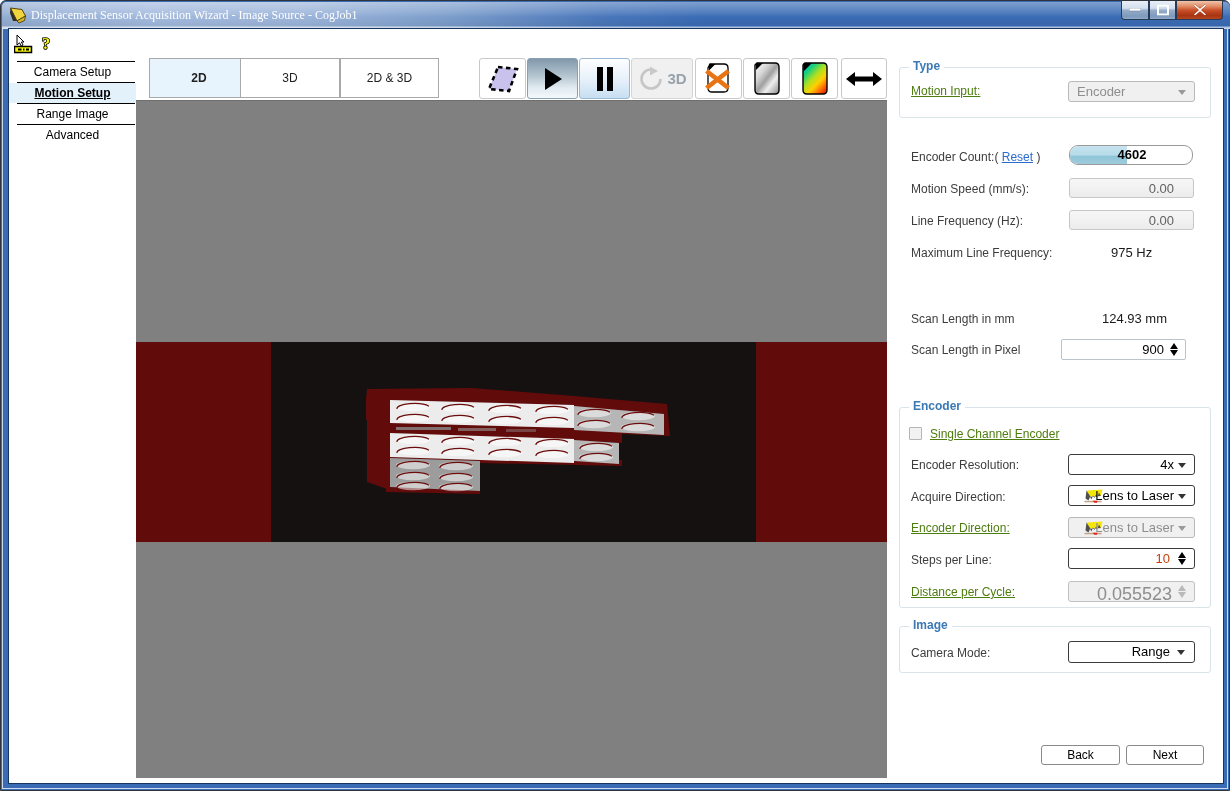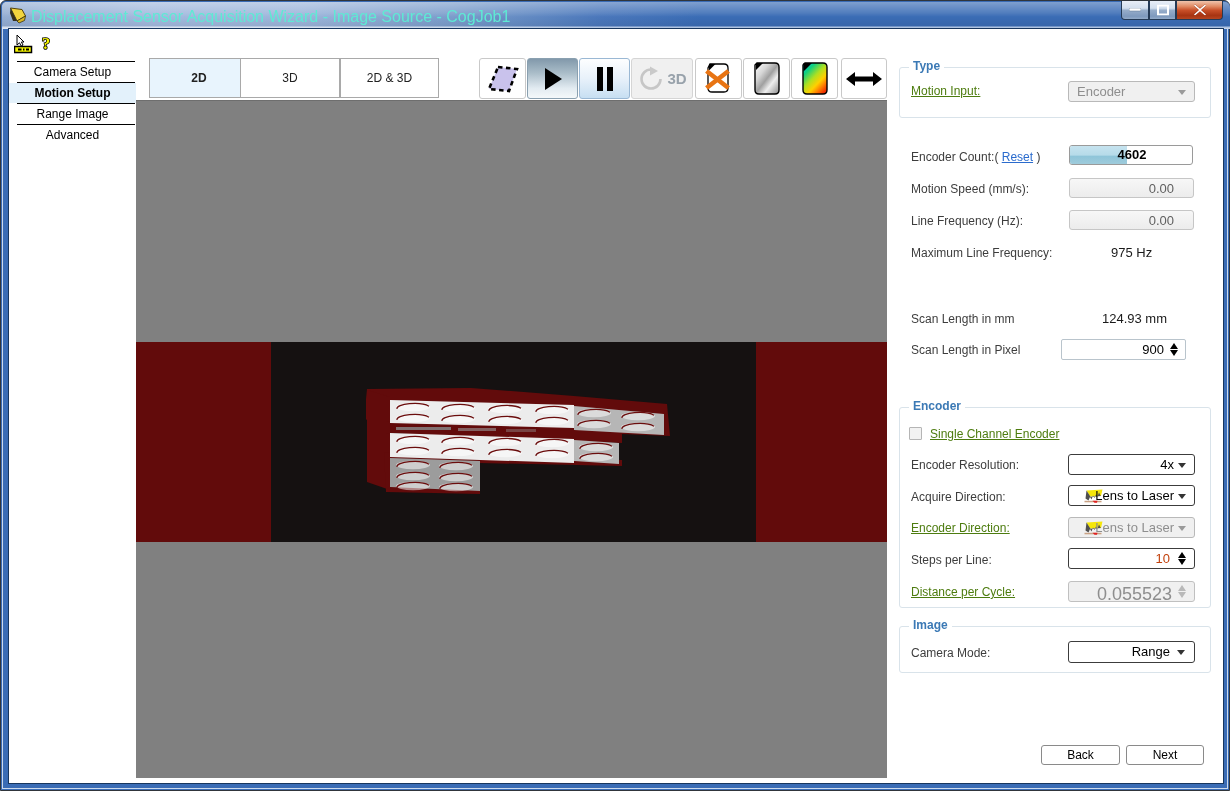--- a/index.html
+++ b/index.html
@@ -10,36 +10,36 @@
 
 #frame { position:absolute; left:0; top:0; width:1230px; height:791px;
   background:#3a6cb5; border:1px solid #30353b; border-radius:6px 6px 0 0; }
 #frame .inhl { position:absolute; left:1px; top:1px; right:1px; bottom:1px; border-radius:5px 5px 0 0;
   box-shadow: inset 0 0 0 1px rgba(255,255,255,.75); }
 #titlebar { position:absolute; left:1px; top:1px; width:1228px; height:27px; border-radius:5px 5px 0 0;
   background:linear-gradient(90deg,#93add2 0px,#a3bade 150px,#9cb5da 300px,#7b9dcb 450px,#4a77bb 600px,#3a6cb5 700px,#3a6cb5 100%);
 }
 #titlebar .gloss { position:absolute; left:0; top:0; width:100%; height:100%; border-radius:5px 5px 0 0;
   background:linear-gradient(180deg,rgba(255,255,255,.35) 0,rgba(255,255,255,.12) 40%,rgba(255,255,255,0) 55%,rgba(0,0,0,.06) 88%,rgba(255,255,255,.55) 93%,rgba(255,255,255,.75) 100%); }
-#title { position:absolute; left:30px; top:7px; font-size:16px; color:#5eead4; white-space:nowrap; }
+#title { position:absolute; left:30px; top:7px; font-size:12px; color:#ffffff; white-space:nowrap;font-family:Liberation Serif, serif; }
 #client { position:absolute; left:8px; top:28px; width:1214px; height:754px; background:#fff;
   box-shadow: 0 0 0 1px #17365e; }
 
 
 #winbtns { position:absolute; left:1120px; top:0; height:20px; }
 .wbtn { position:absolute; top:0; height:19px; border:1px solid #243a56; border-top:none; }
 #wmin { left:0; width:28px; border-radius:0 0 0 4px; background:linear-gradient(180deg,#e8eef7 0,#d3dfee 40%,#96adca 52%,#7e99bd 85%,#93abc9 100%); }
 #wmax { left:28px; width:27px; background:linear-gradient(180deg,#e8eef7 0,#d3dfee 40%,#96adca 52%,#7e99bd 85%,#93abc9 100%); }
 #wclose { left:55px; width:47px; border-radius:0 0 4px 0; background:linear-gradient(180deg,#f0c4ad 0,#e08a64 30%,#c84f28 52%,#a83412 80%,#b54520 100%); }
 .wbtn .glyph { position:absolute; left:50%; top:50%; transform:translate(-50%,-50%); }
 
 
 .navline { position:absolute; left:8px; width:118px; height:1px; background:#000; }
 .navitem { position:absolute; left:0; width:127px; height:20px; line-height:20px; text-align:center; font-size:12px; color:#000; }
-.navsel { background:#e3f1fb; font-weight:bold; }
+.navsel { background:#e3f1fb; font-weight:bold;text-decoration:underline; }
 
 
 .tab { position:absolute; top:29px; height:40px; border:1px solid #a9a9a9; background:#fff; font-size:12px; color:#222;
   display:flex; align-items:center; justify-content:center; }
 .tabsel { background:#e8f4fd; font-weight:bold; }
 
 
 .tbb { position:absolute; top:29px; height:41px; border:1px solid #c9c9c9; border-radius:3px; background:#fff;
   display:flex; align-items:center; justify-content:center; }
 
@@ -253,21 +253,21 @@
       </div>
     </div>
 
     <div class="gb" style="top:38px;height:51px">
         <div class="gbt">Type</div>
       </div>
     <div class="lbl dlbl" style="top:55px">Motion Input:</div>
     <div class="dd ddd" style="top:52px;line-height:19px;padding-left:8px">Encoder<span class="arr arrg" style="right:8px"></span></div>
 
     <div class="lbl" style="top:121px">Encoder Count:( <span style="color:#2a6bcd;text-decoration:underline">Reset</span> )</div>
-    <div class="abs" style="left:1060px;top:116px;width:124px;height:20px;border:1px solid #9a9a9a;border-radius:3px;background:#fff;overflow:hidden">
+    <div class="abs" style="left:1060px;top:116px;width:124px;height:20px;border:1px solid #9a9a9a;border-radius:9px;background:#fff;overflow:hidden">
       <div class="abs" style="left:0;top:0;width:57px;height:20px;background:linear-gradient(180deg,#c6e3ef 0,#b6dbe9 45%,#8fc5d9 52%,#a3cddc 100%)"></div>
       <div class="abs" style="left:0;top:1px;width:124px;text-align:center;font-size:13px;font-weight:bold;color:#000">4602</div>
     </div>
     <div class="lbl" style="top:153px">Motion Speed (mm/s):</div>
     <div class="fld" style="top:149px;padding-right:19px">0.00</div>
     <div class="lbl" style="top:185px">Line Frequency (Hz):</div>
     <div class="fld" style="top:181px;padding-right:19px">0.00</div>
     <div class="lbl" style="top:217px">Maximum Line Frequency:</div>
     <div class="val" style="left:1102px;top:216px">975 Hz</div>
 

